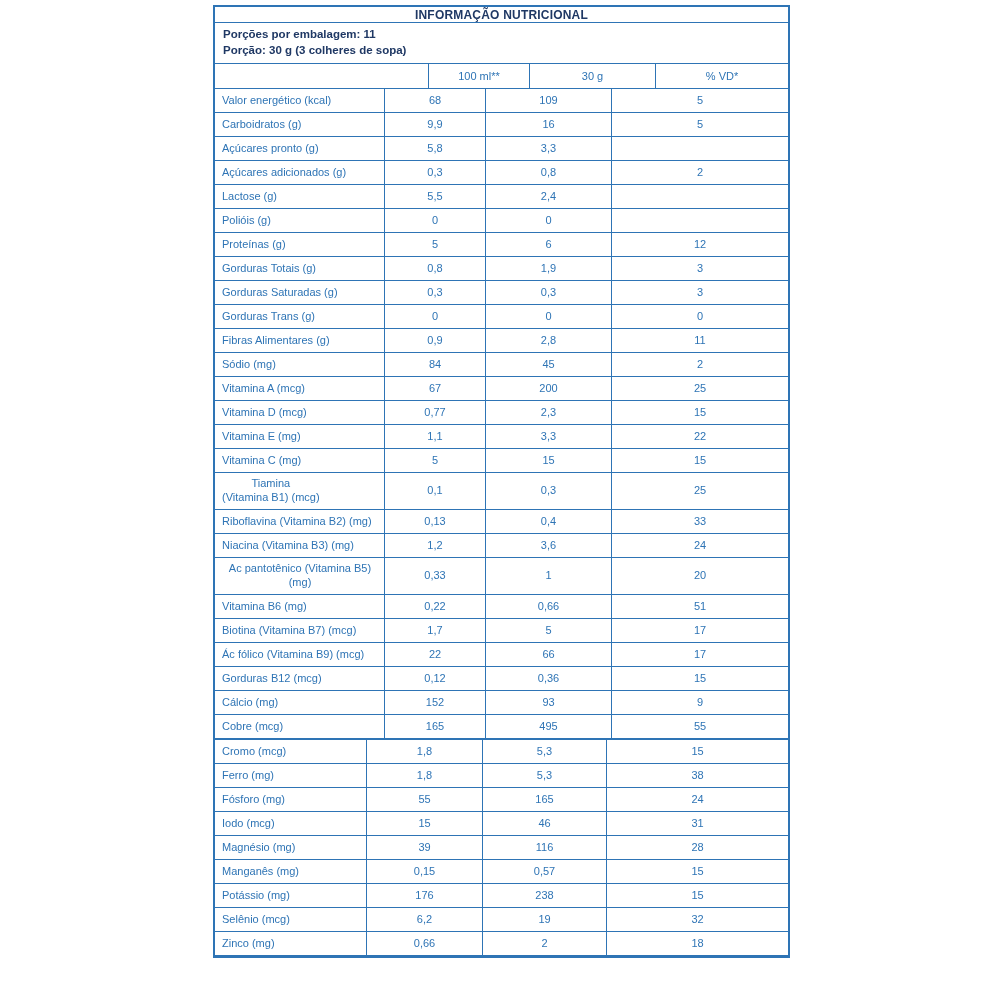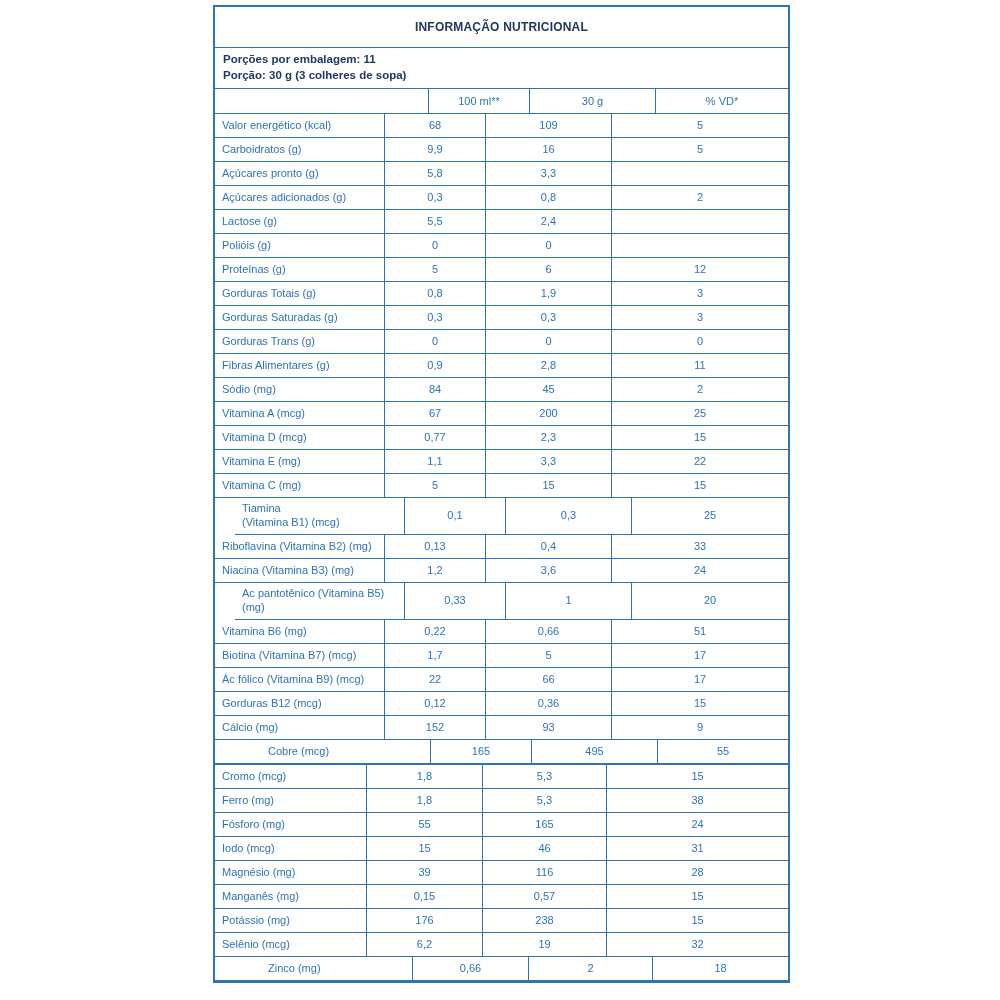--- a/index.html
+++ b/index.html
@@ -11,21 +11,21 @@
   }
   .nutrition-table {
     position: absolute;
     left: 213px;
     top: 5px;
     width: 577px;
     border: 2px solid #2e74b5;
     background: #ffffff;
   }
   .title-row {
-    height: 41px;
+    height: 16px;
     display: flex;
     align-items: center;
     justify-content: center;
     border-bottom: 1.5px solid #2e74b5;
     font-size: 12px;
     font-weight: bold;
     color: #1f3864;
     letter-spacing: 0.2px;
   }
   .serving-row {
@@ -55,38 +55,38 @@
   .section .row {
     display: grid;
     grid-template-columns: 170px 101px 126px 1fr;
     min-height: 24px;
     border-bottom: 1.5px solid #2e74b5;
   }
   .section.sec2 { border-top: 1.5px solid #2e74b5; }
   .section.sec2 .row {
     grid-template-columns: 152px 116px 124px 1fr;
   }
-  .section .row:last-child { border-bottom: 1.5px solid #2e74b5; padding-left: 46px; }
+  .section .row:last-child { border-bottom: 1.5px solid #2e74b5; }
   .row .cell {
     display: flex;
     align-items: center;
     font-size: 11px;
     color: #2e74b5;
     border-right: 1.5px solid #2e74b5;
     line-height: 1.25;
   }
   .row .cell.label {
     justify-content: flex-start;
     padding: 2px 6px 2px 7px;
-    text-align: left;
+    text-align: center;
     white-space: pre-line;
   }
   .row .cell.val { justify-content: center; text-align: center; }
   .row .cell:last-child { border-right: none; }
-  .row.tall { min-height: 37px; margin-left: 20px; }
+  .row.tall { min-height: 37px; }
   .footnote-row {
     padding: 5px 8px 6px 8px;
     font-size: 11px;
     color: #2e74b5;
   }
 </style>
 </head>
 <body>
 
 <div class="nutrition-table">

